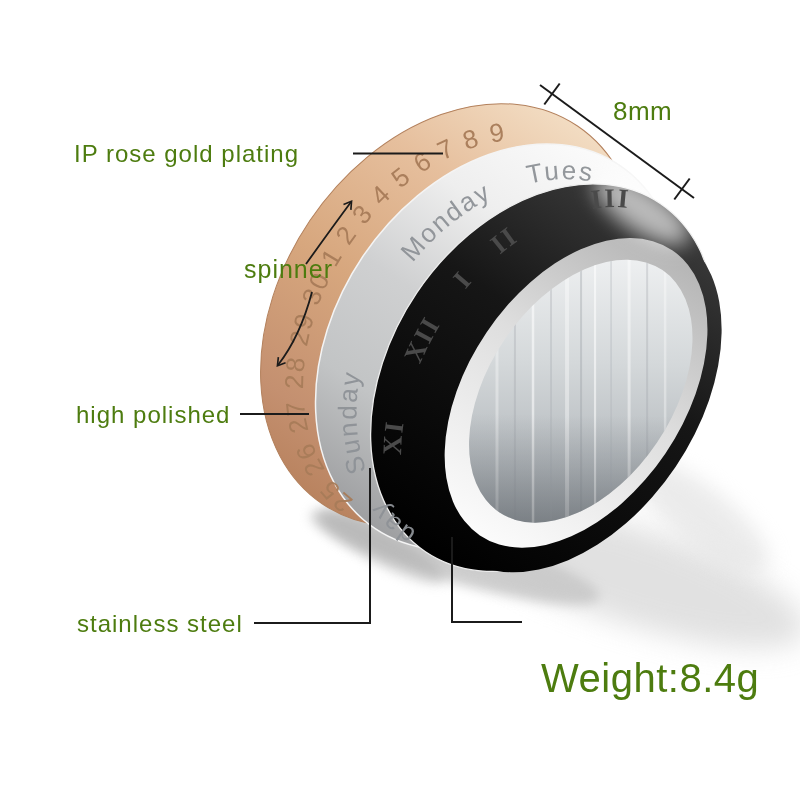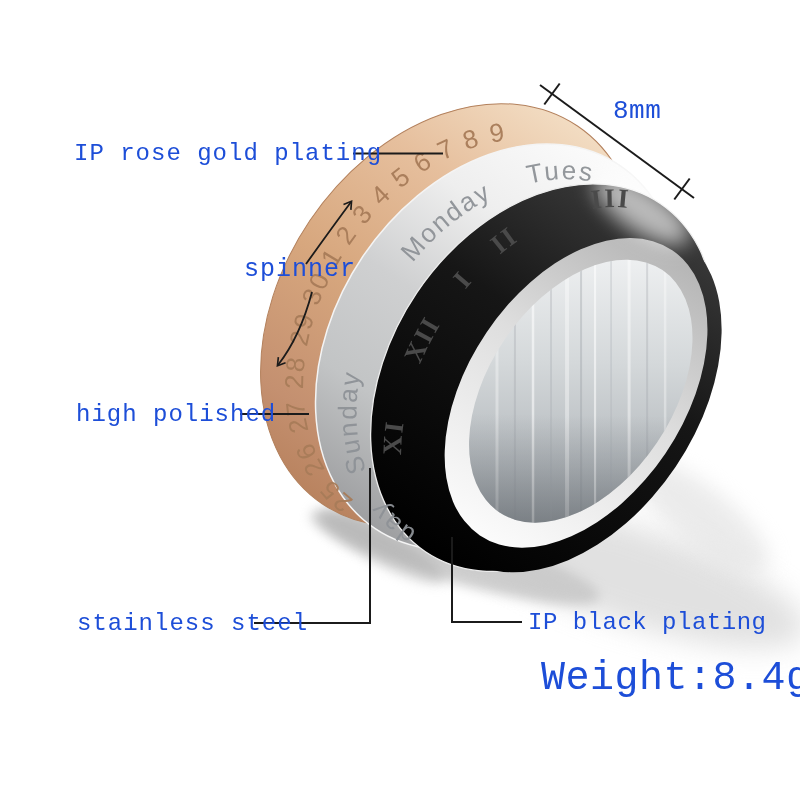--- a/index.html
+++ b/index.html
@@ -1,22 +1,22 @@
 <!DOCTYPE html>
 <html><head>
 <meta charset="utf-8">
 <style>
   html,body { margin:0; padding:0; background:#fff; }
   .canvas {
     position:relative; width:800px; height:800px; background:#ffffff;
     overflow:hidden; font-family:"Liberation Sans", sans-serif;
   }
   .lbl {
-    position:absolute; color:#1d4ed8; white-space:nowrap;
-    font-family:Liberation Mono, monospace;
+    position:absolute; color:#4d7c0f; white-space:nowrap;
+    font-family:Liberation Sans, sans-serif;
   }
   .lbl-rose      { left:74px;  top:140px; font-size:24px; letter-spacing:1px; }
   .lbl-spinner   { left:244px; top:255px; font-size:25px; letter-spacing:1px; }
   .lbl-high      { left:76px;  top:401px; font-size:24px; letter-spacing:1px; }
   .lbl-stainless { left:77px;  top:610px; font-size:24px; letter-spacing:1px; }
   .lbl-black     { left:528px; top:609px; font-size:24px; letter-spacing:0.5px; }
   .lbl-weight    { left:541px; top:656px; font-size:40px; letter-spacing:0.5px; }
   .lbl-8mm       { left:613px; top:96px;  font-size:26px; letter-spacing:0.5px; }
 
   svg { position:absolute; left:0; top:0; }
@@ -182,17 +182,16 @@
         <line class="ann" x1="544.3" y1="104.5" x2="559.7" y2="83.5"></line>
         <line class="ann" x1="674.3" y1="199.5" x2="689.7" y2="178.5"></line>
       </g>
     </g>
   </svg>
 
   <div class="lbl lbl-rose">IP rose gold plating</div>
   <div class="lbl lbl-spinner">spinner</div>
   <div class="lbl lbl-high">high polished</div>
   <div class="lbl lbl-stainless">stainless steel</div>
-  <div class="lbl lbl-black">IP black plating</div>
   <div class="lbl lbl-weight">Weight:8.4g</div>
   <div class="lbl lbl-8mm">8mm</div>
 
 </div>
 
 </body></html>

